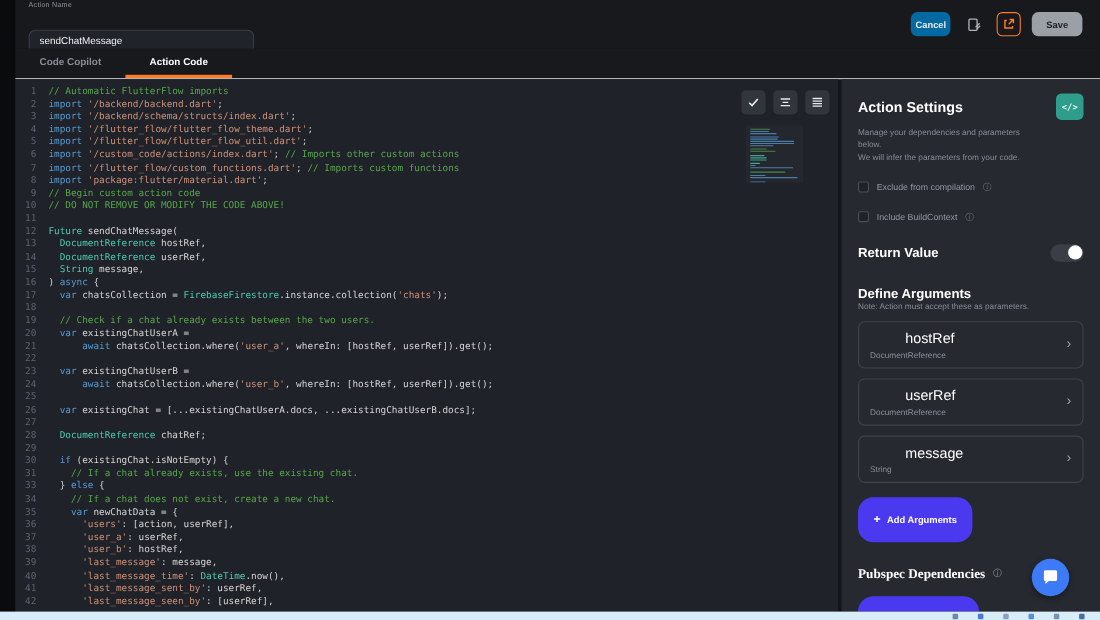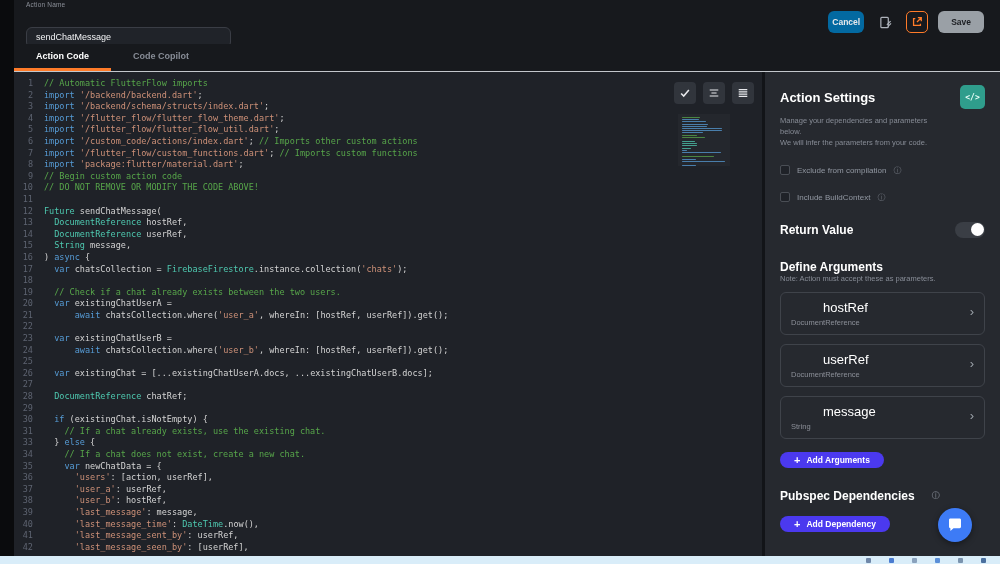--- a/index.html
+++ b/index.html
@@ -60,23 +60,23 @@
   .section-title { font-size:12px; font-weight:bold; color:#ffffff; }
   .toggle { width:30px; height:16px; background:#3a3e45; border-radius:8px; position:relative; cursor:pointer; }
   .toggle-knob { position:absolute; right:1px; top:1.5px; width:13px; height:13px; border-radius:50%; background:#ffffff; }
   .da-title { margin-top:22px; }
   .da-note { margin-top:0; font-size:7.5px; color:#878c96; }
   .arg-card { margin-top:9px; border:1px solid #3f434a; border-radius:6px; padding:7px 10px; position:relative; cursor:pointer; background:#26292f; }
   .arg-name { font-size:13px; font-weight:normal; color:#ffffff;padding-left:32px; }
   .arg-type { font-size:7.5px; color:#8b8f98; margin-top:3px; }
   .chev { position:absolute; right:10px; top:50%; transform:translateY(-58%); color:#9aa0a8; font-size:13px; }
   .chev::before { content:"\203A"; }
-  .add-btn { margin-top:13px; display:inline-flex; align-items:center; gap:6px; background:#4b39ef; color:#fff; border:none; border-radius:14px; padding:0 14px; height:16px; font-size:8.5px; font-weight:bold; cursor:pointer; font-family:"Liberation Sans",sans-serif; }
+  .add-btn { margin-top:13px; display:inline-flex; align-items:center; gap:6px; background:#4b39ef; color:#fff; border:none; border-radius:14px; padding:0 14px; height:41px; font-size:8.5px; font-weight:bold; cursor:pointer; font-family:"Liberation Sans",sans-serif; }
   .plus-icon::before { content:"+"; font-size:11px; font-weight:bold; }
-  .pubspec-title { margin-top:21px; display:flex; align-items:center; gap:17px; }
+  .pubspec-title { margin-top:21px; display:flex; align-items:center; gap:7px;font-family:Liberation Serif, serif; }
 
   .fab { position:absolute; right:28px; bottom:22px; width:34px; height:34px; border-radius:50%; background:#3d7bf6; border:none; display:flex; align-items:center; justify-content:center; cursor:pointer; box-shadow:0 2px 6px rgba(0,0,0,.4); }
 
   
   .taskbar { position:absolute; left:0; bottom:0; width:100%; height:8px; background:#d9edf9; display:flex; align-items:center; justify-content:flex-end; gap:18px; padding-right:14px; }
   .tb-icon { width:5px; height:5px; border-radius:1px; }
 </style>
 </head>
 <body>
 
@@ -99,22 +99,22 @@
       <svg width="12" height="12" viewBox="0 0 14 14" fill="none" stroke="currentColor" stroke-width="1.5">
         <path d="M5 3 H3 V11 H11 V9"></path>
         <path d="M8 2 H12 V6 M12 2 L7 7"></path>
       </svg>
     </button>
     <button class="btn btn-save">Save</button>
   </div>
 </header>
 
 <nav class="tabbar">
+  <div class="tab">Code Copilot</div>
   <div class="tab active">Action Code</div>
-  <div class="tab">Code Copilot</div>
 </nav>
 
 <div class="content">
 
   <section class="editor">
     <div class="code">
         <div class="code-line"><span class="ln">1</span><span class="lc"><span class="cm">// Automatic FlutterFlow imports</span></span></div>
         <div class="code-line"><span class="ln">2</span><span class="lc"><span class="kw">import</span><span class="pl"> </span><span class="str">'/backend/backend.dart'</span><span class="pl">;</span></span></div>
         <div class="code-line"><span class="ln">3</span><span class="lc"><span class="kw">import</span><span class="pl"> </span><span class="str">'/backend/schema/structs/index.dart'</span><span class="pl">;</span></span></div>
         <div class="code-line"><span class="ln">4</span><span class="lc"><span class="kw">import</span><span class="pl"> </span><span class="str">'/flutter_flow/flutter_flow_theme.dart'</span><span class="pl">;</span></span></div>

